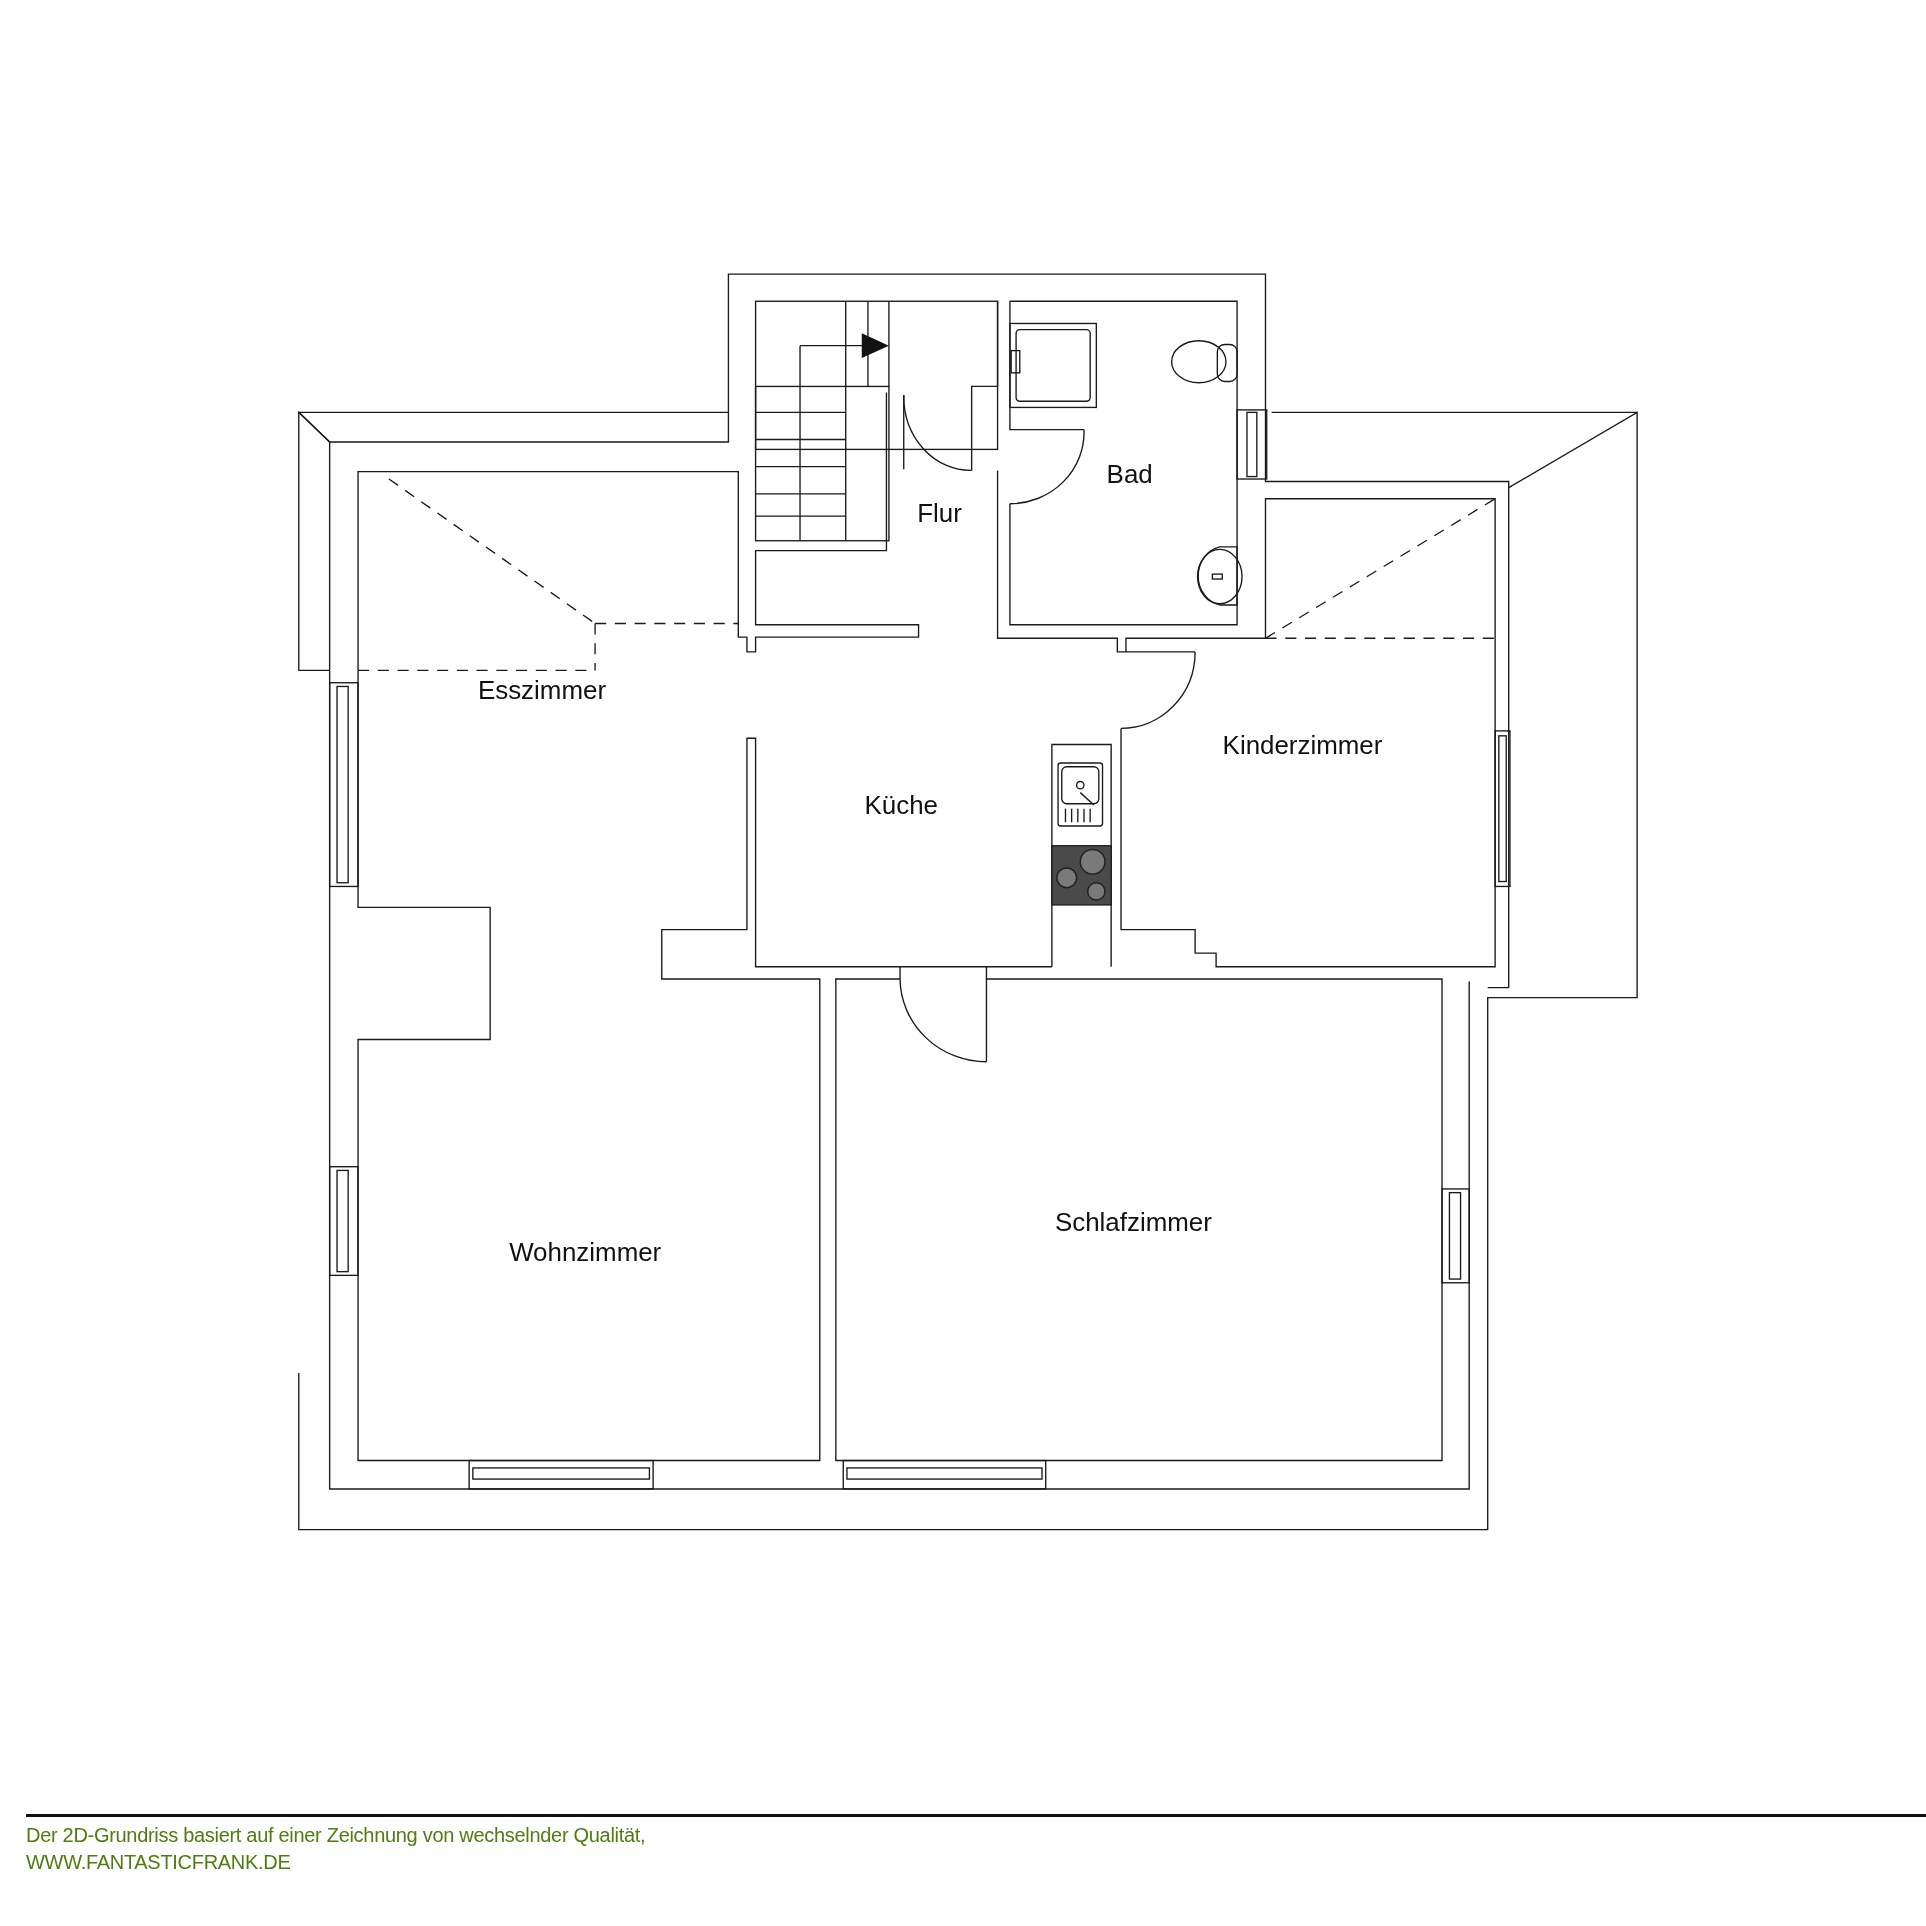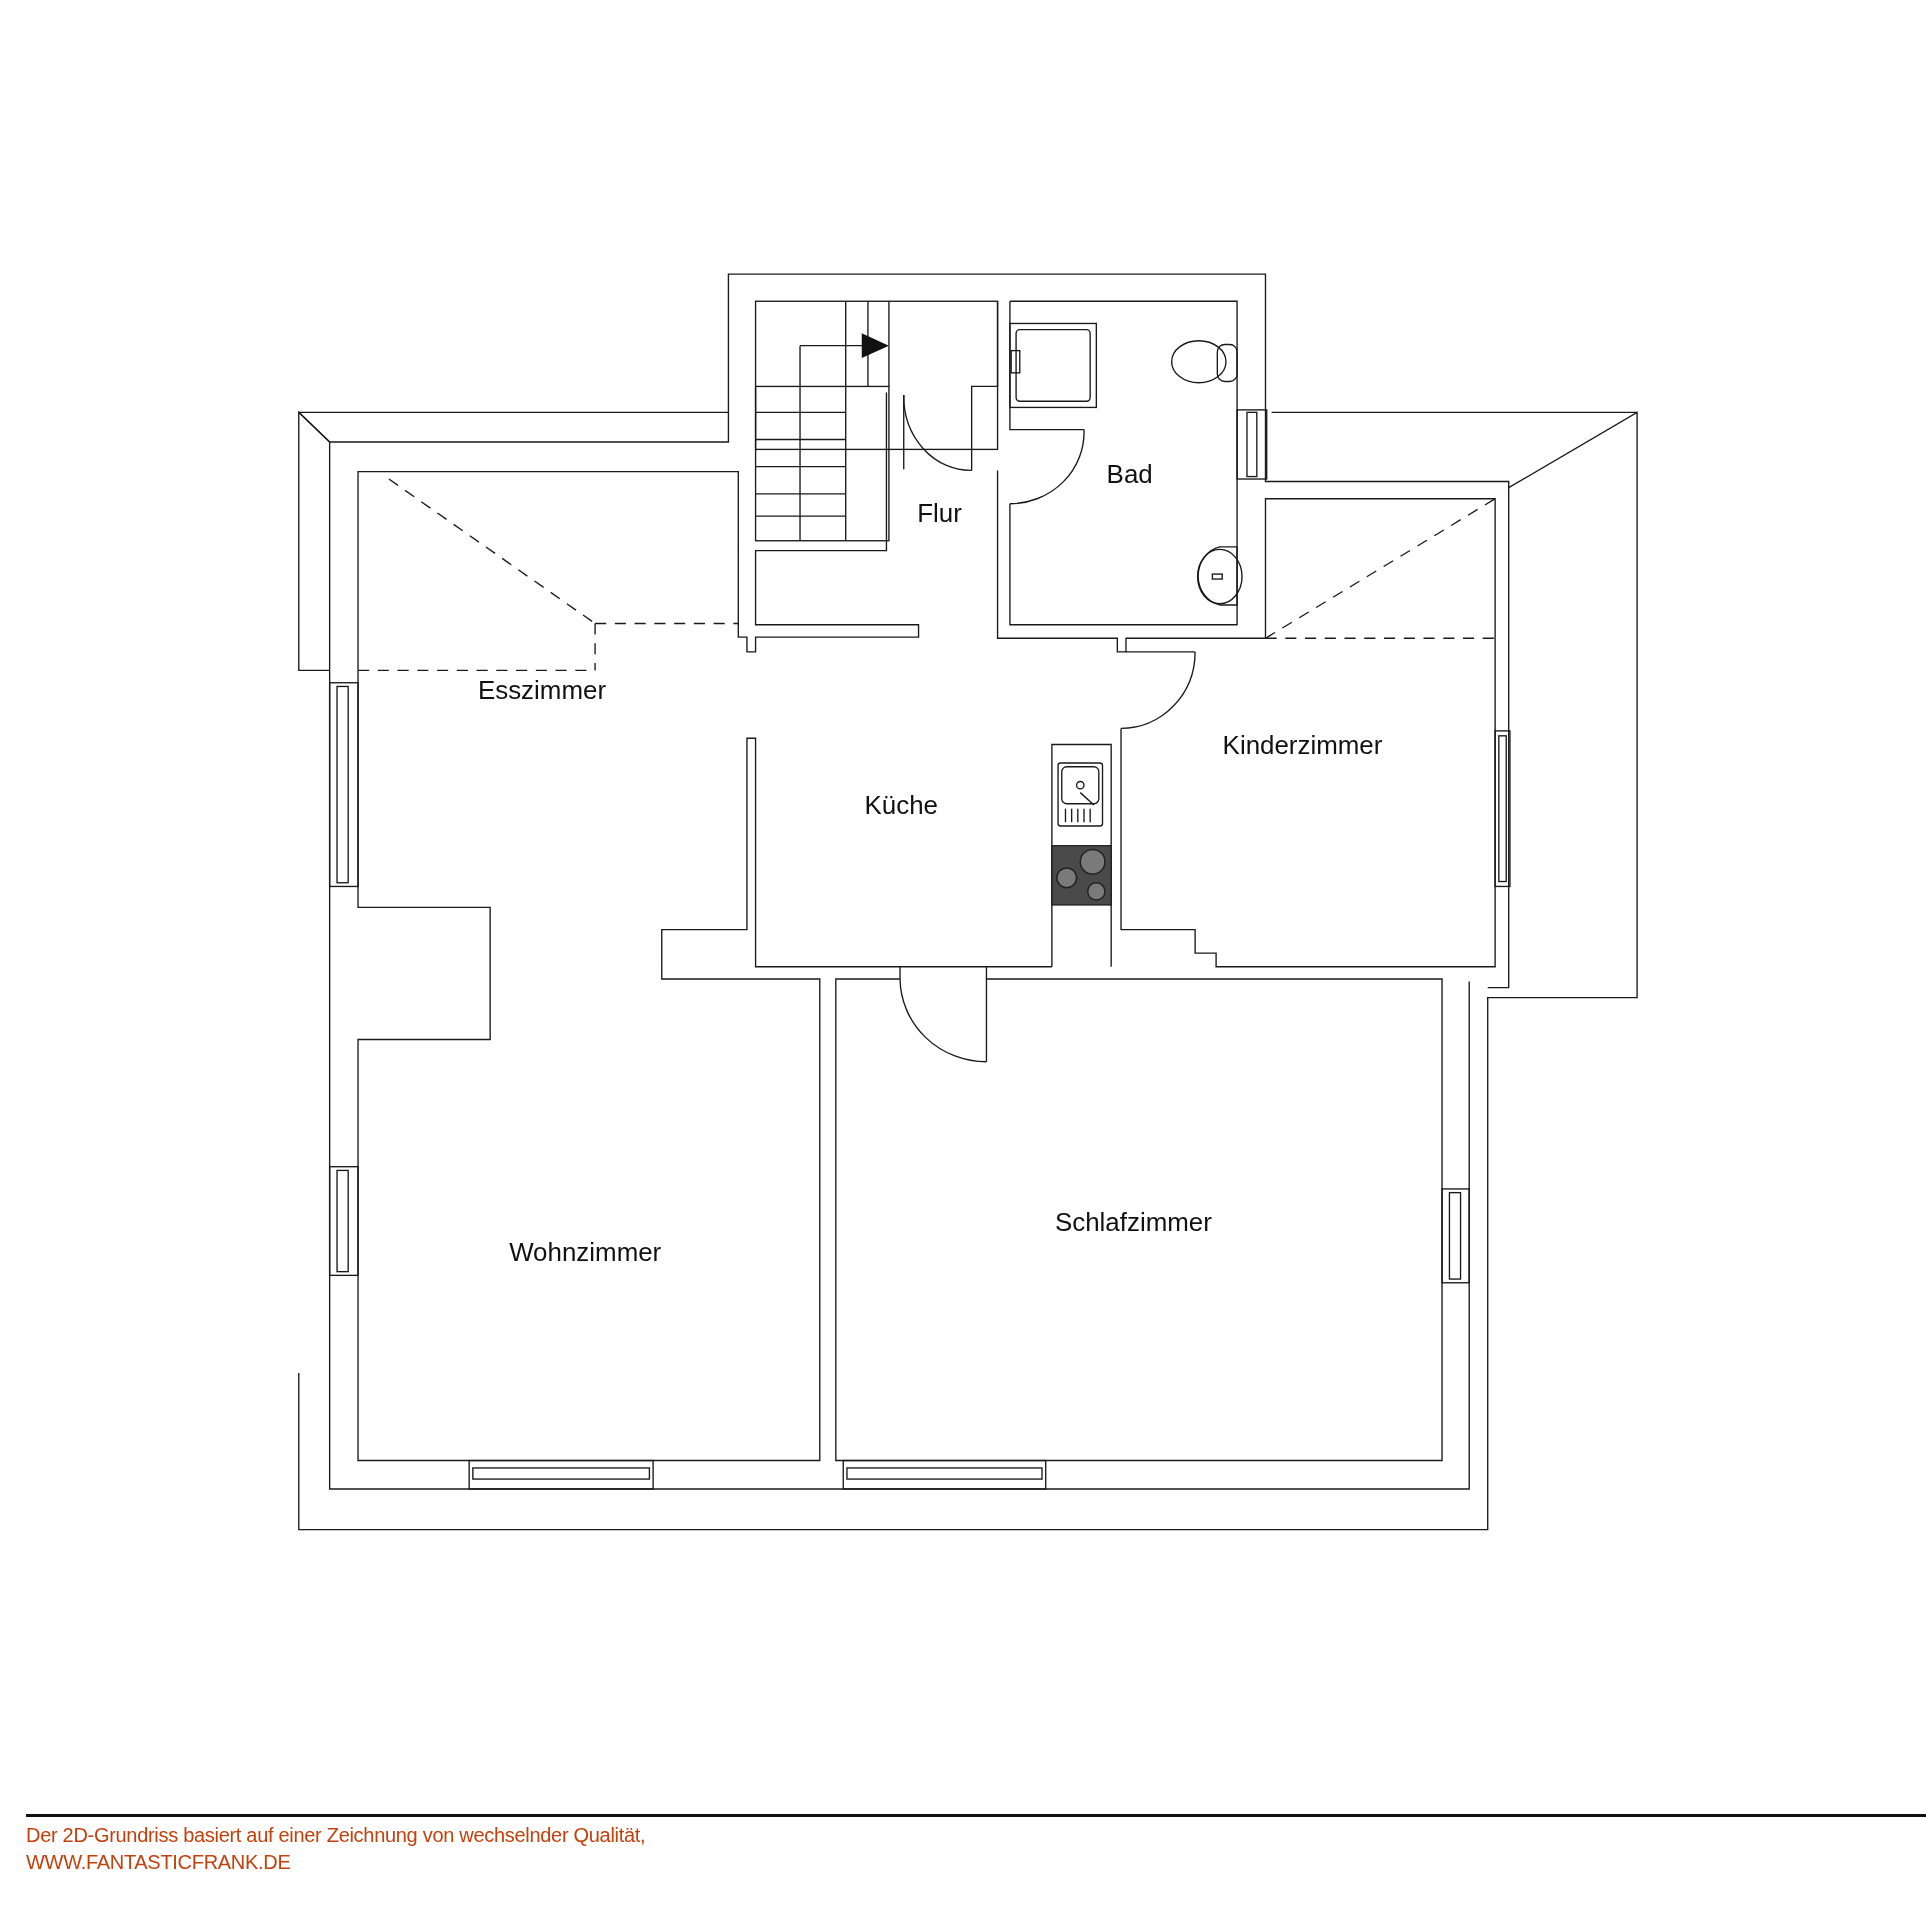--- a/index.html
+++ b/index.html
@@ -2,21 +2,21 @@
 <html style="font-size:8px"><head>
 <meta charset="utf-8">
 <style>
   html, body { margin: 0; padding: 0; background: #ffffff; }
   body { width: 1926px; height: 1926px; position: relative; overflow: hidden; font-family: "Liberation Sans", sans-serif; }
   #plan { position: absolute; left: 0; top: 0; width: 1926px; height: 1926px; }
   .thin { fill: none; stroke: #1a1a1a; stroke-width: 1.1; }
   .dash { fill: none; stroke: #1a1a1a; stroke-width: 1.1; stroke-dasharray: 9 7; }
   .room-label { font-family: "Liberation Sans", sans-serif; font-size: 21px; fill: #111111; text-anchor: middle; }
   .footer-rule { position: absolute; left: 26px; right: 0; top: 1814px; height: 3px; background: #111111; }
-  .disclaimer { position: absolute; left: 26px; top: 1822px; font-family: "Liberation Sans", sans-serif; font-size: 20px; line-height: 27px; color: #c2410c; letter-spacing: -0.3px; }
+  .disclaimer { position: absolute; left: 26px; top: 1822px; font-family: "Liberation Sans", sans-serif; font-size: 20px; line-height: 27px; color: #4d7c0f; letter-spacing: -0.3px; }
   .disclaimer div { white-space: nowrap; }
   .address { position: absolute; right: 20px; top: 1964px; font-family: "Liberation Sans", sans-serif; font-weight: bold; font-size: 36px; color: #a16207; letter-spacing: 0.5px; }
 </style>
 </head>
 <body>
 
 <svg id="plan" viewBox="0 0 1560 1560" xmlns="http://www.w3.org/2000/svg">
 
   <g>
     <polyline class="thin" points="267,358 242,334 242,543 267,543"></polyline>

